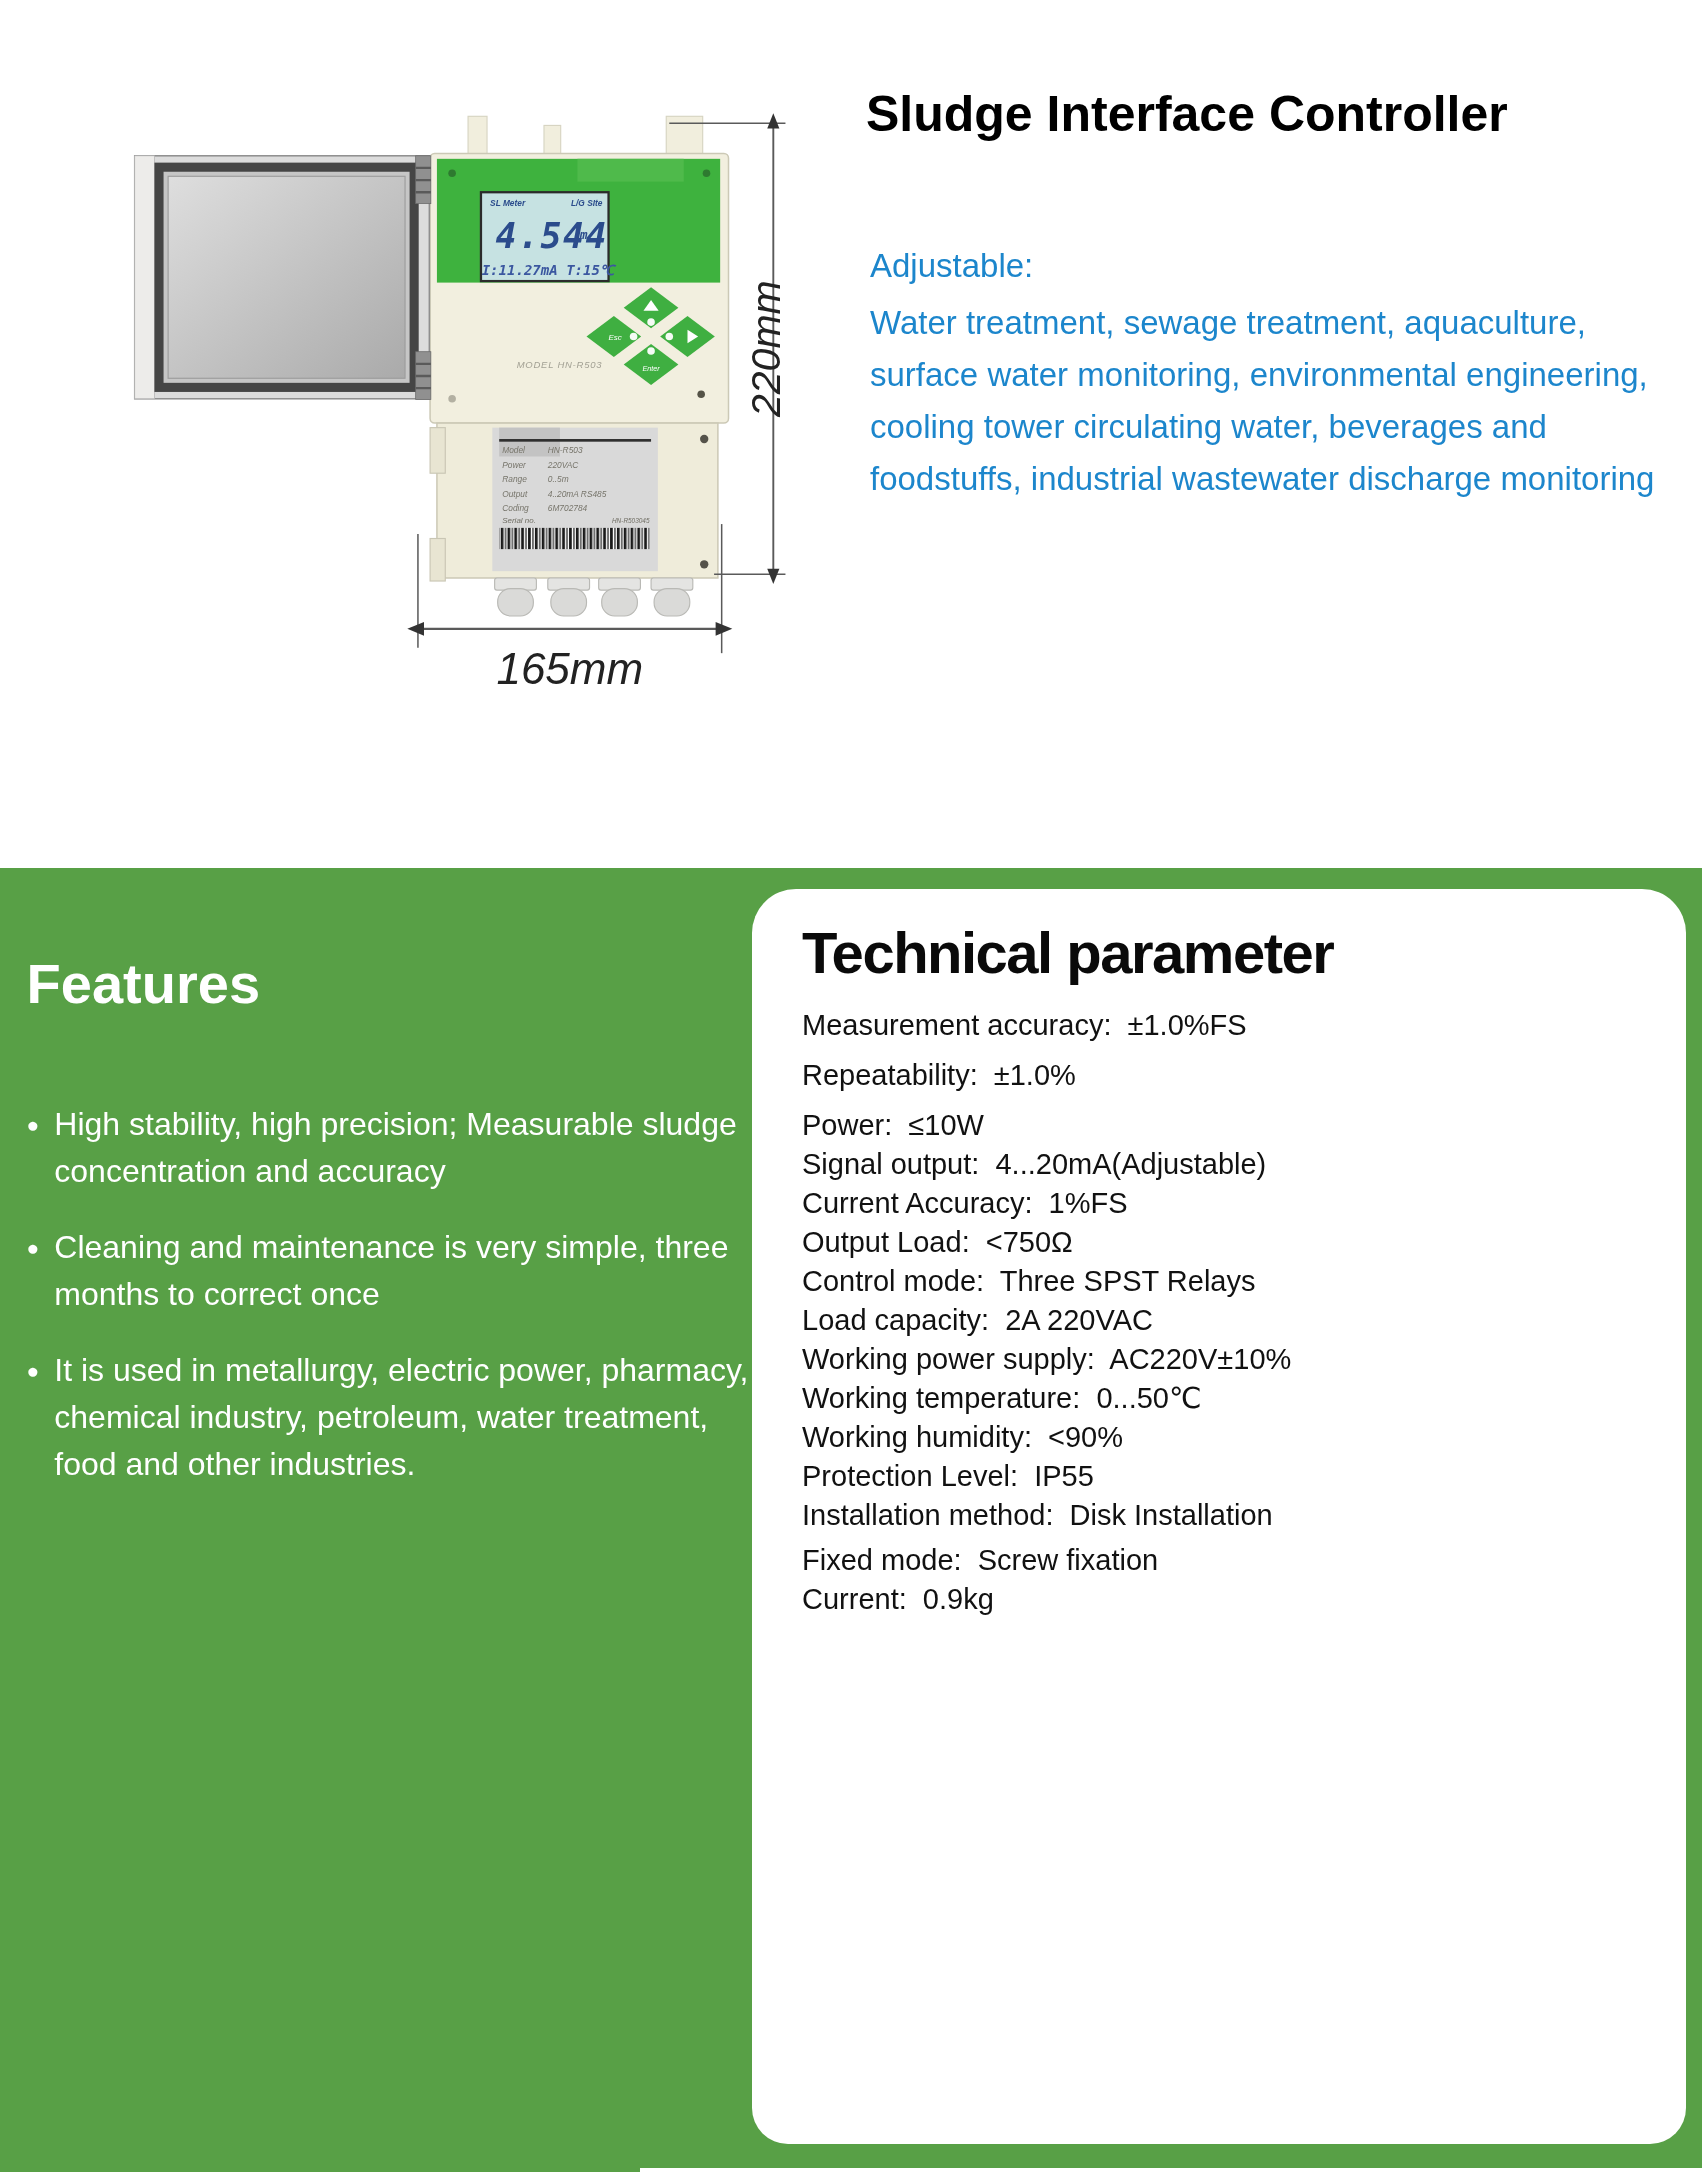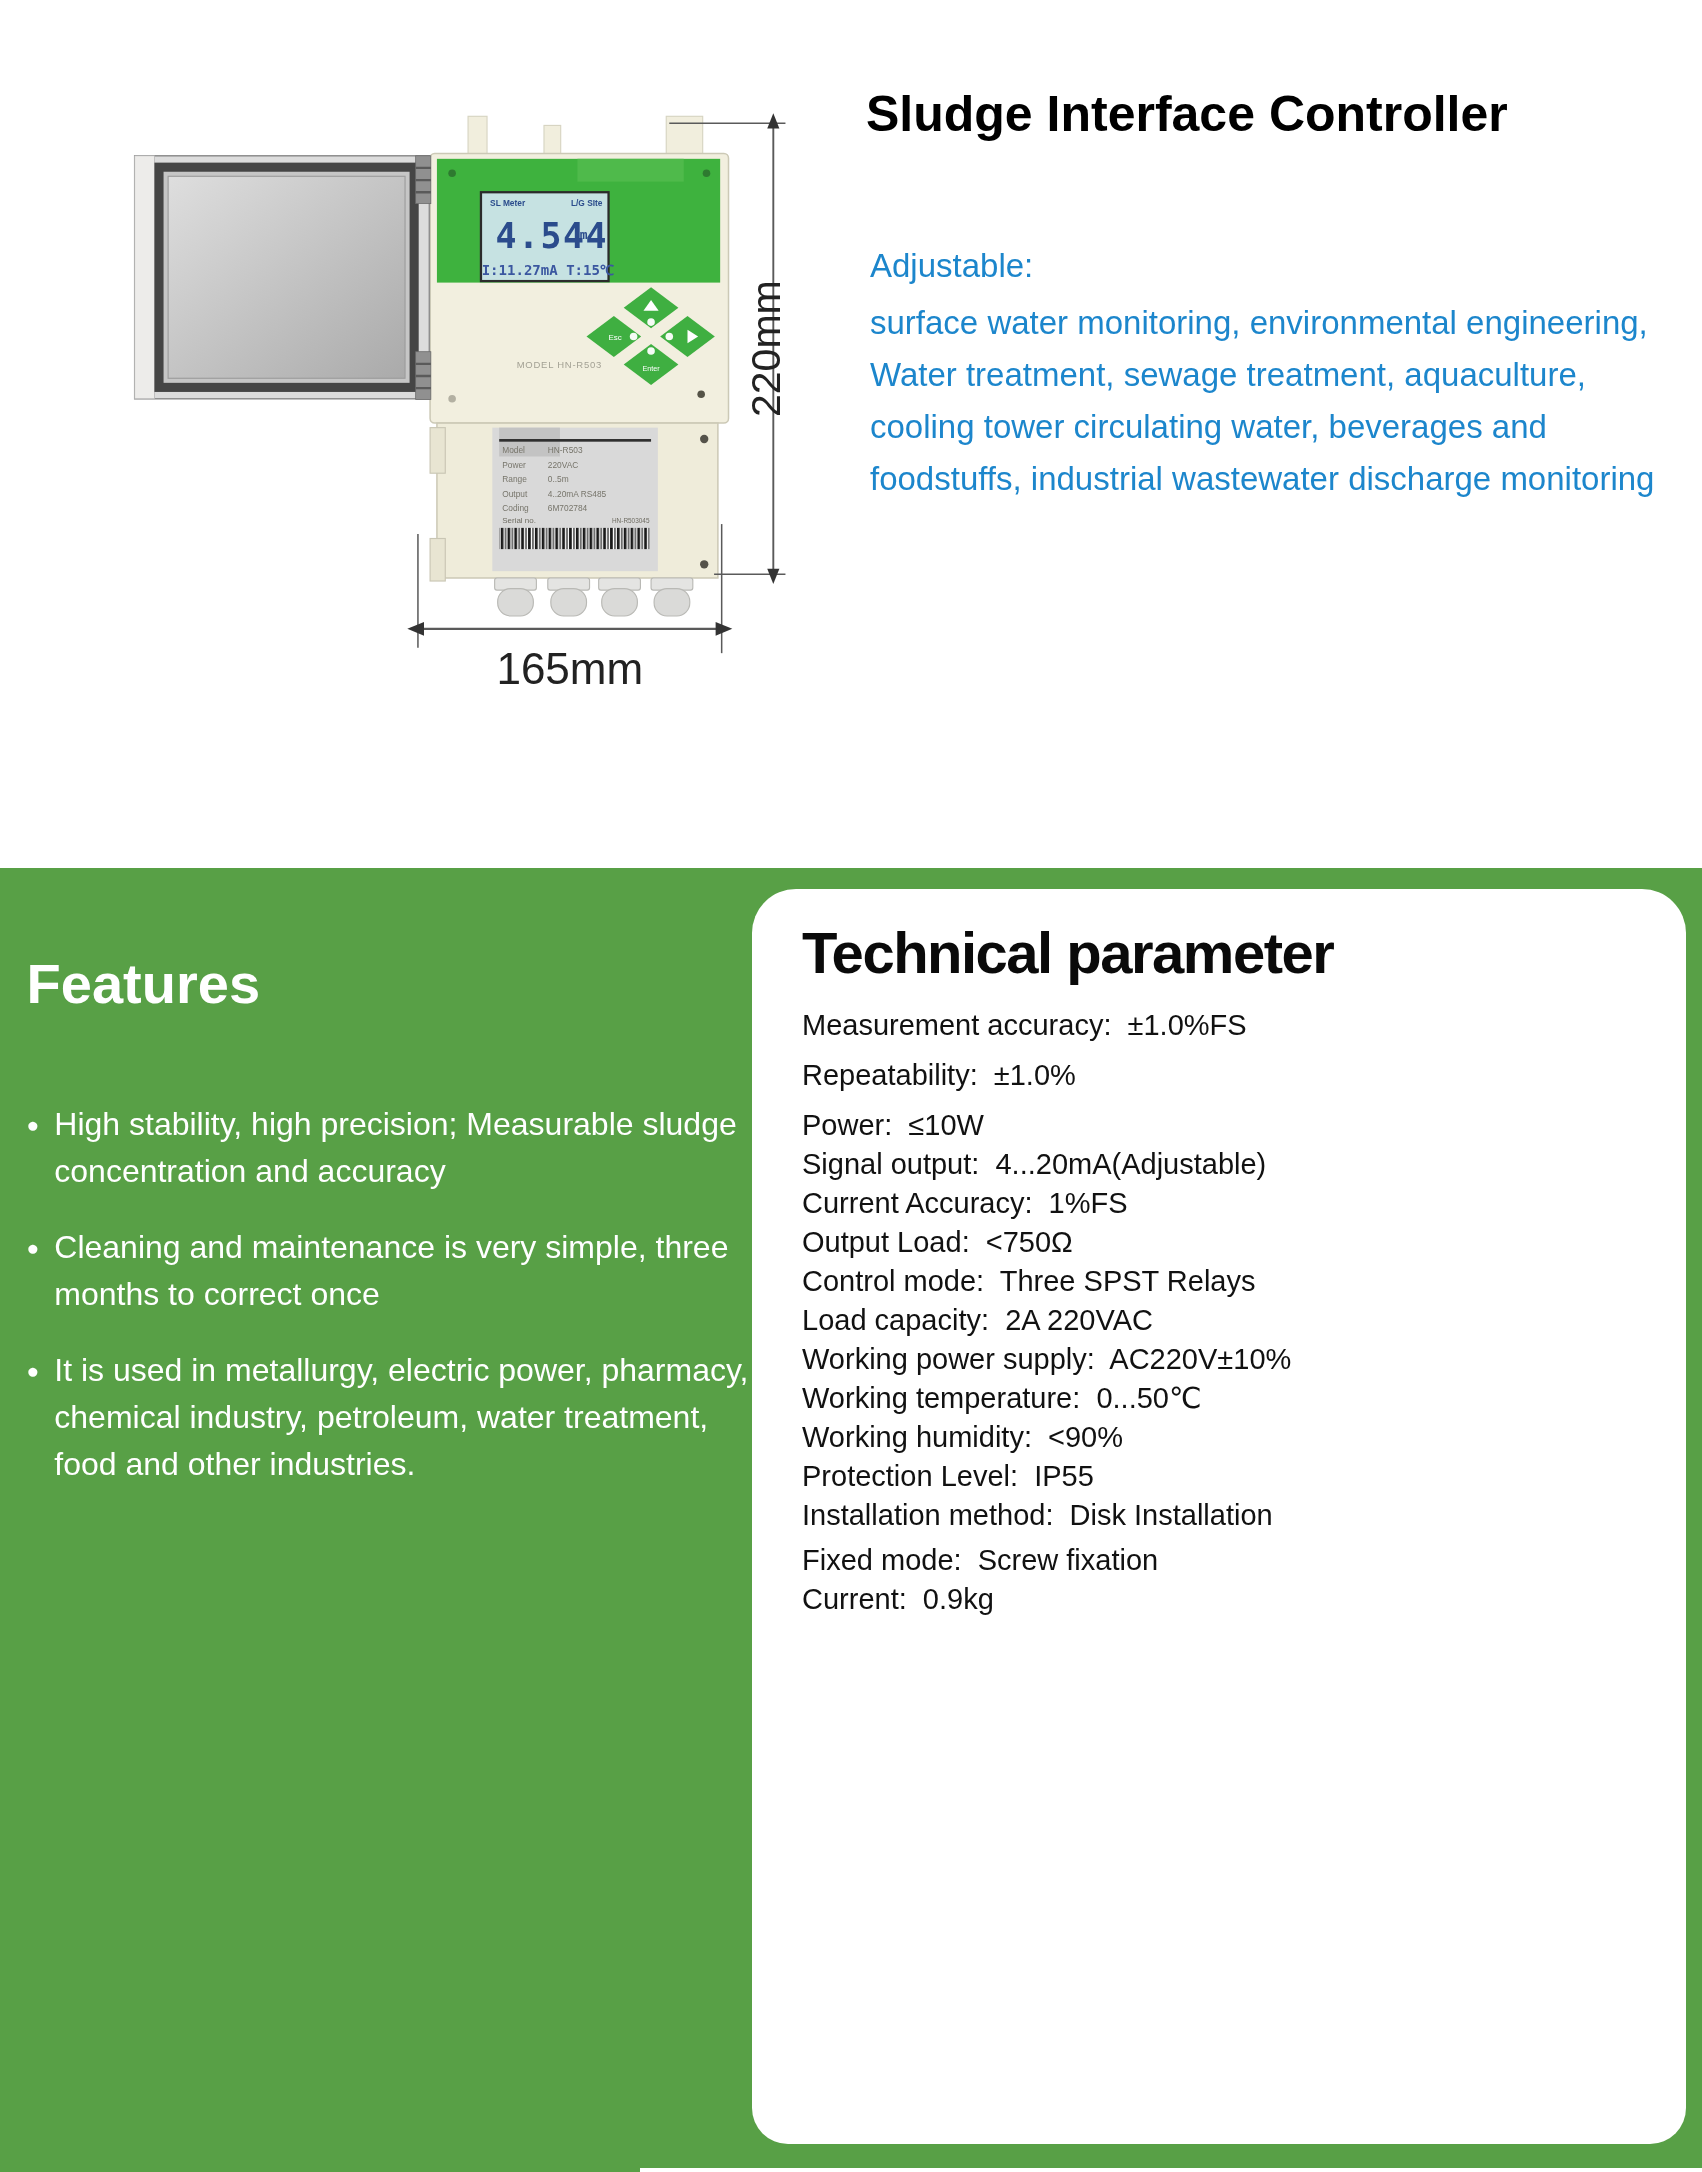--- a/index.html
+++ b/index.html
@@ -11,21 +11,21 @@
   .page-title{
     position:absolute;left:866px;top:85px;
     font-size:50px;font-weight:700;color:#000;letter-spacing:0;text-align:right;
   }
   .application{
     position:absolute;left:870px;top:240px;width:828px;
     color:#1C86CC;font-size:33px;line-height:52px;
   }
   .application .app-label{margin-bottom:4.6px;}
   
-  .device-wrap{position:absolute;left:118px;top:57px;width:691px;height:638px;}
+  .device-wrap{position:absolute;left:118px;top:57px;width:691px;height:638px;font-style:italic;}
   
   .green-section{
     position:absolute;left:0;top:868px;width:1703px;height:1304px;
     background:#58A046;
   }
   .bottom-sliver{position:absolute;left:640px;bottom:0;width:1063px;height:3.8px;background:#ffffff;}
   .features{position:absolute;left:26.6px;top:951px;width:752px;color:#ffffff;}
   .features h1{
     margin:0 0 85px 0;font-size:56px;font-weight:700;letter-spacing:0;
   }
@@ -49,22 +49,22 @@
   .param:nth-child(13){margin-bottom:15px;}
 </style>
 </head>
 <body>
 
 <div class="page-title">Sludge Interface Controller</div>
 
 <div class="application">
   <div class="app-label">Adjustable:</div>
   <div>
+      <div>Water treatment, sewage treatment, aquaculture,</div>
       <div>surface water monitoring, environmental engineering,</div>
-      <div>Water treatment, sewage treatment, aquaculture,</div>
       <div>cooling tower circulating water, beverages and</div>
       <div>foodstuffs, industrial wastewater discharge monitoring</div>
     </div>
 </div>
 
 <div class="device-wrap">
 <svg viewBox="0 0 910 840" width="691" height="638">
   <defs>
     <linearGradient id="doorg" x1="0" y1="0" x2="1" y2="1">
       <stop offset="0" stop-color="#dedede"></stop>

